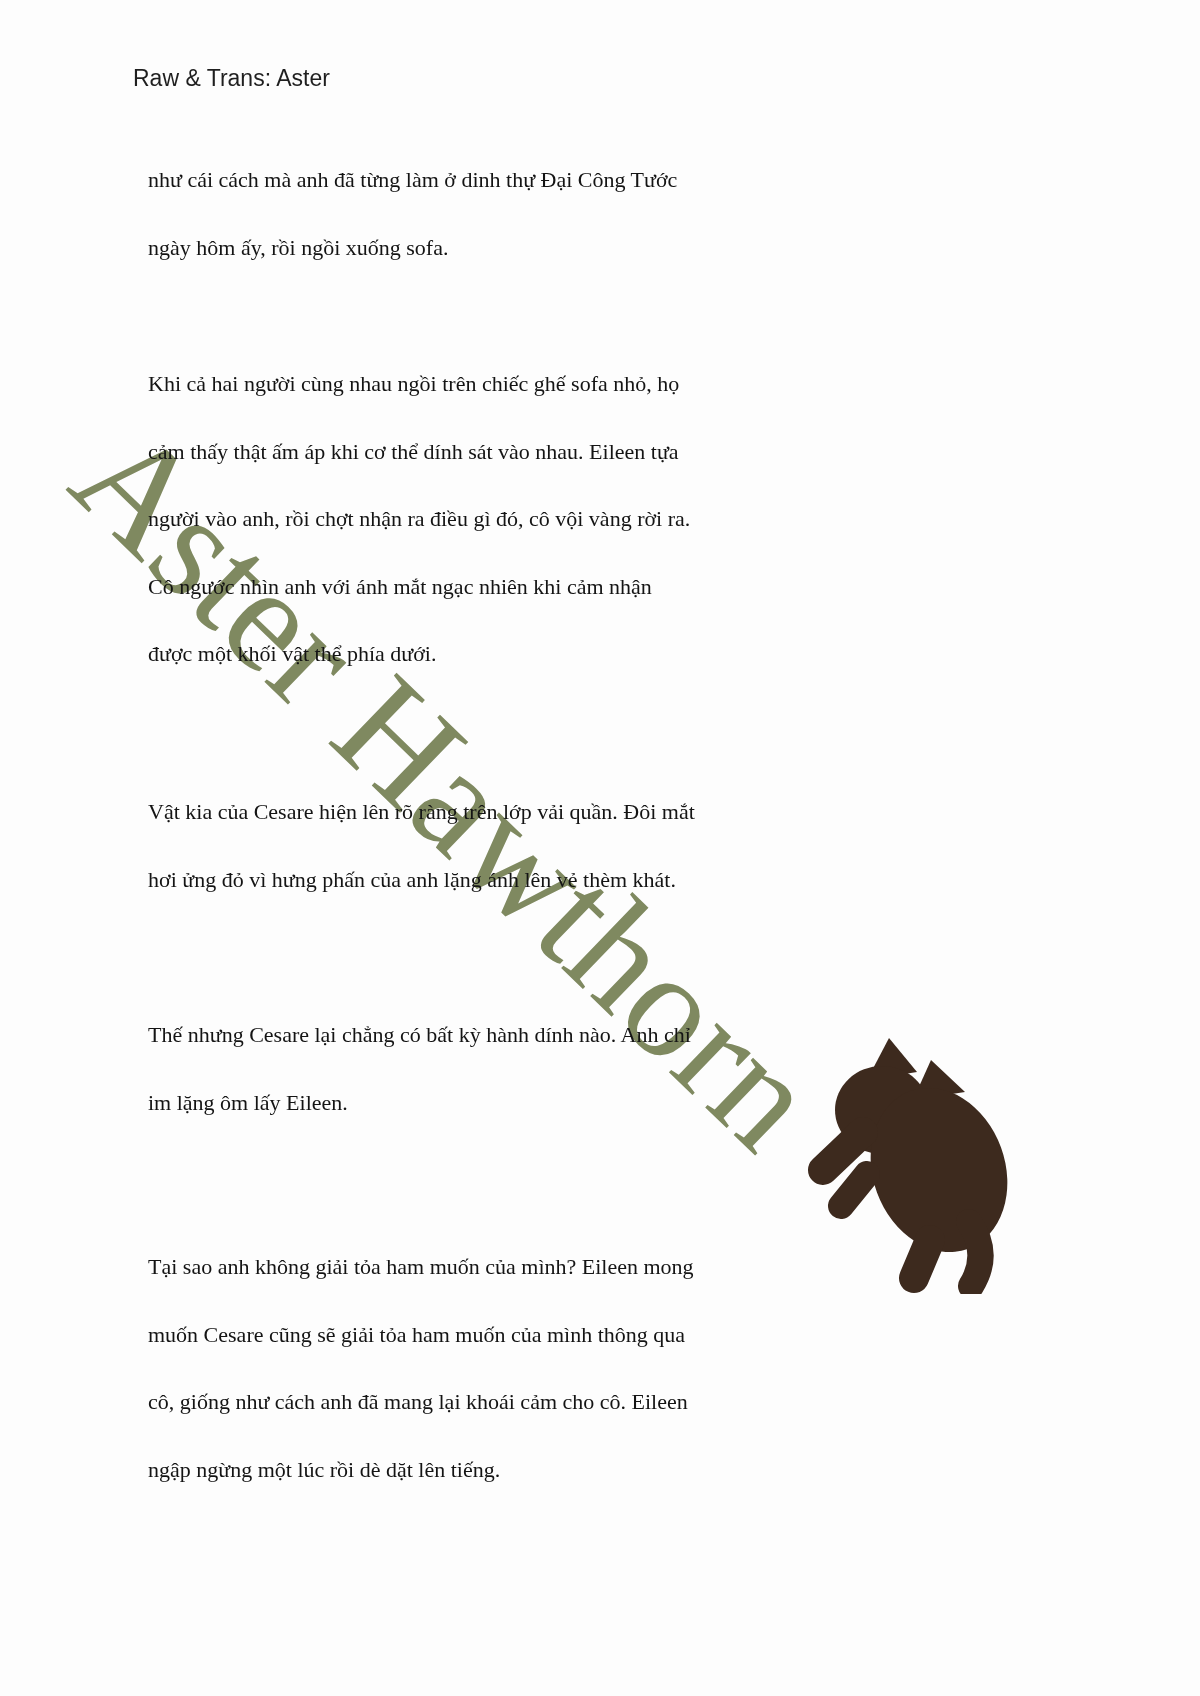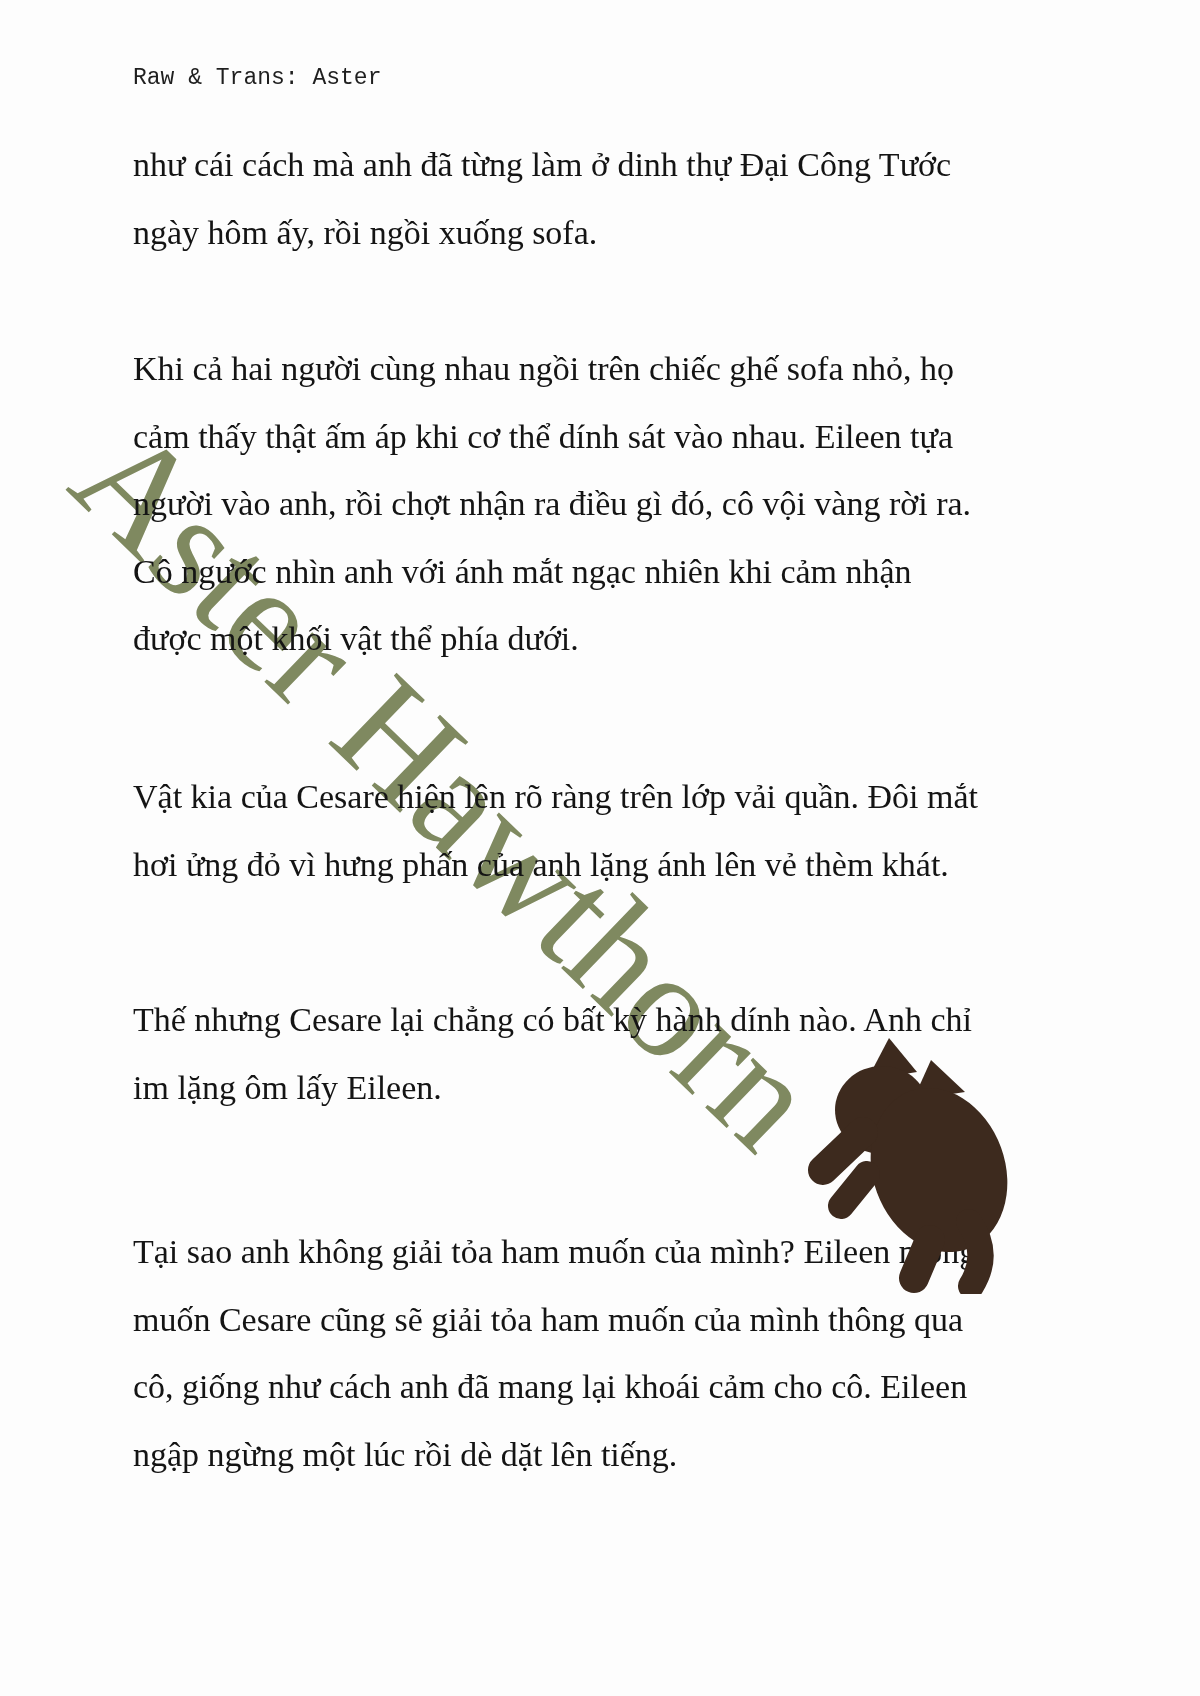--- a/index.html
+++ b/index.html
@@ -6,36 +6,36 @@
   .page{
     position:relative;
     width:1200px;height:1696px;
     margin:0 auto;
     background:#fdfdfd;
     overflow:hidden;
     font-family:"Liberation Serif","DejaVu Serif",serif;
   }
   .header{
     position:absolute;left:133px;top:62px;
-    font-family:Liberation Mono, monospace;
+    font-family:Liberation Sans, sans-serif;
     font-size:23px;line-height:32px;color:#1f1f1f;
     z-index:2;
   }
   .watermark{
     position:absolute;left:152px;top:398px;
     transform:rotate(44deg);transform-origin:0 0;
     font-family:"Liberation Serif","DejaVu Serif",serif;
     font-size:150px;line-height:1;
     color:#7F8960;
     white-space:nowrap;
     z-index:1;
   }
   .para{
-    position:absolute;left:133px;width:852px;margin:0;
-    font-size:34px;line-height:67.5px;color:#141414;
+    position:absolute;left:133px;width:852px;margin:15px;
+    font-size:22px;line-height:67.5px;color:#141414;
     white-space:pre-line;
     z-index:2;
   }
   .p1{top:131px}
   .p2{top:335px}
   .p3{top:763px}
   .p4{top:986px}
   .p5{top:1218px}
   .cat{
     position:absolute;left:803px;top:1036px;

